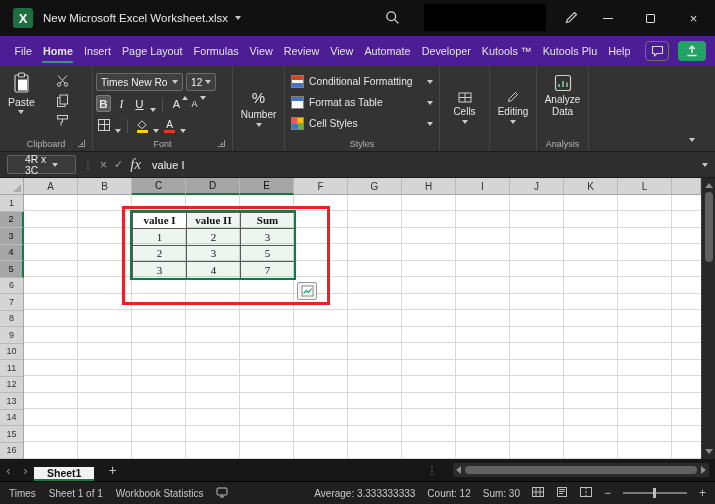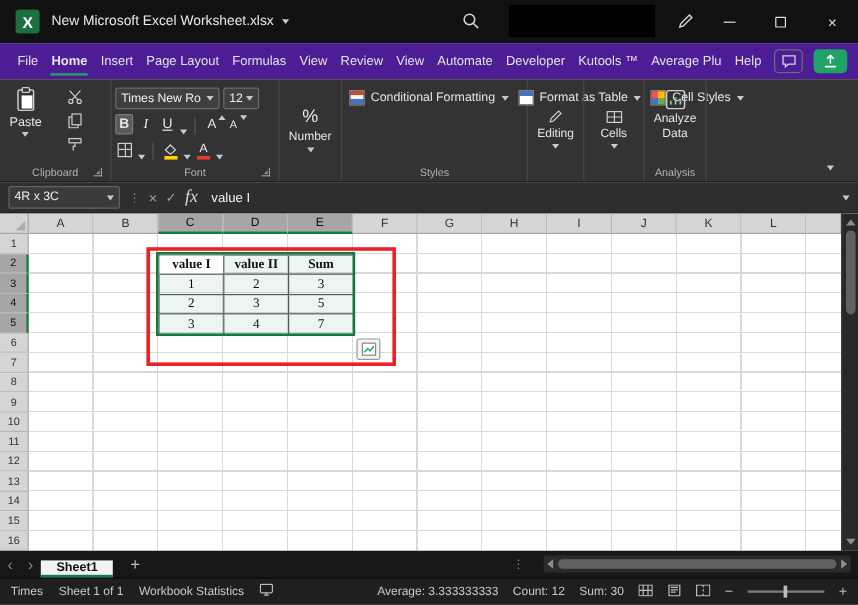--- a/index.html
+++ b/index.html
@@ -51,34 +51,34 @@
   .afont{position:relative;font-size:11px}
   .afont .tri{position:absolute;top:1px;right:-4px;width:0;height:0;border-left:3px solid transparent;border-right:3px solid transparent}
   .tri.up{border-bottom:4px solid #c9c9c9}
   .tri.dn{border-top:4px solid #c9c9c9}
   .borders-icon{width:12px;height:12px;border:1px solid #cfcfcf;background:linear-gradient(#cfcfcf,#cfcfcf) center/100% 1px no-repeat,linear-gradient(#cfcfcf,#cfcfcf) center/1px 100% no-repeat}
   .stack-btn{display:flex;flex-direction:column;align-items:center;gap:1px;padding:0 2px}
   .cbar{width:11px;height:3px}
   .cbar.yellow{background:#ffd100}.cbar.red{background:#e23b2e}
   .stack-a{font-size:10px;line-height:9px;color:#efefef}
   .collbtn{flex:1;display:flex;flex-direction:column;align-items:center;justify-content:center;gap:3px;font-size:10px;padding-bottom:6px}
-  .stylerows{display:flex;flex-direction:row;gap:2px;padding-top:2px}
+  .stylerows{display:flex;flex-direction:column;gap:2px;padding-top:2px}
   .stylerow{display:flex;align-items:center;gap:5px;font-size:10.3px;height:19px;padding:0 3px;border-radius:2px;white-space:nowrap}
   .sicon{width:13px;height:13px;flex:0 0 13px;border:1px solid #808080}
   .sicon.cf{background:linear-gradient(to bottom,#d24726 0 32%,#f2f2f2 32% 60%,#4472c4 60% 100%)}
   .sicon.fat{background:linear-gradient(to bottom,#4472c4 0 35%,#ffffff 35% 100%),linear-gradient(#bbb,#bbb) center/1px 100% no-repeat}
   .sicon.cs{background:conic-gradient(#ffc000 0 90deg,#70ad47 90deg 180deg,#4472c4 180deg 270deg,#ff5050 270deg 360deg)}
   .stylerow .chev{margin-left:auto}
   .an-label{font-size:10px;text-align:center;line-height:12px;width:44px}
   .ribbon-spacer{flex:1;border-right:none}
   .ribbon-collapse{position:absolute;right:20px;bottom:9px}
 
   
   .formulabar{flex:0 0 26px;background:#2e2e2e;display:flex;align-items:center;gap:7px;padding:0 7px;border-bottom:1px solid #191919}
-  .namebox{width:93px;height:19px;background:#3a3a3a;border:1px solid #636363;border-radius:2px;display:flex;align-items:center;justify-content:space-between;padding:0 4px;color:#efefef;font-size:10.3px}
+  .namebox{width:69px;height:19px;background:#3a3a3a;border:1px solid #636363;border-radius:2px;display:flex;align-items:center;justify-content:space-between;padding:0 17px;color:#efefef;font-size:10.3px}
   .fb-dots{color:#8a8a8a;font-size:10px}
   .fb-x{color:#9f9f9f;font-size:12px}
   .fb-check{color:#9f9f9f;font-size:11px}
   .fb-fx{color:#d8d8d8;font-style:italic;font-size:15px;font-family:Liberation Serif, serif}
   .fb-input{flex:1;color:#f2f2f2;font-size:11px;padding-left:4px;white-space:nowrap;overflow:hidden}
 
   
   .grid-region{flex:0 0 281px;display:flex;background:#fff;position:relative}
   .grid-main{flex:1;display:flex;flex-direction:column;overflow:hidden}
   .header-row{display:flex;flex:0 0 17px}
@@ -162,21 +162,21 @@
         <div class="mtab active">Home</div>
         <div class="mtab">Insert</div>
         <div class="mtab">Page Layout</div>
         <div class="mtab">Formulas</div>
         <div class="mtab">View</div>
         <div class="mtab">Review</div>
         <div class="mtab">View</div>
         <div class="mtab">Automate</div>
         <div class="mtab">Developer</div>
         <div class="mtab">Kutools ™</div>
-        <div class="mtab">Average Plu</div>
+        <div class="mtab">Kutools Plu</div>
         <div class="mtab">Help</div>
       </div>
     <div class="menu-right">
       <span class="comment-btn">
         <svg width="13" height="12" viewBox="0 0 13 12">
             <path d="M1.5 1.5 h10 v7 h-5.5 l-2.5 2.2 v-2.2 h-2 Z" fill="none" stroke="#d6d6d6" stroke-width="1.1"></path>
           </svg>
       </span>
       <span class="share-btn">
         <svg width="12" height="12" viewBox="0 0 12 12">
@@ -309,37 +309,37 @@
           <span class="sicon cs"></span>
           <span>Cell Styles</span>
           <span class="chev"></span>
         </div>
       </div>
       <div class="rg-label">
           <span>Styles</span>
         </div>
     </div>
 
-    <div class="rgroup" style="width:47px">
-      <div class="collbtn">
-        <svg width="12" height="12" viewBox="0 0 12 12">
-            <path d="M1.5 10.5 L2.2 7.8 L8.5 1.5 L10.5 3.5 L4.2 9.8 Z" fill="none" stroke="#cfcfcf"></path>
-          </svg>
-        <span>Editing</span>
-        <span class="chev"></span>
-      </div>
-    </div>
-
     <div class="rgroup" style="width:50px">
       <div class="collbtn">
         <svg width="14" height="11" viewBox="0 0 14 11">
             <rect x="1" y="1" width="12" height="9" fill="none" stroke="#cfcfcf"></rect>
             <path d="M1 5.5 h12 M7 1 v9" stroke="#cfcfcf"></path>
           </svg>
         <span>Cells</span>
+        <span class="chev"></span>
+      </div>
+    </div>
+
+    <div class="rgroup" style="width:47px">
+      <div class="collbtn">
+        <svg width="12" height="12" viewBox="0 0 12 12">
+            <path d="M1.5 10.5 L2.2 7.8 L8.5 1.5 L10.5 3.5 L4.2 9.8 Z" fill="none" stroke="#cfcfcf"></path>
+          </svg>
+        <span>Editing</span>
         <span class="chev"></span>
       </div>
     </div>
 
     <div class="rgroup" style="width:52px">
       <div class="bigbtn" style="padding-top:4px">
         <svg width="18" height="18" viewBox="0 0 18 18">
             <rect x="1.5" y="1.5" width="15" height="15" rx="2" fill="none" stroke="#cfcfcf" stroke-width="1.2"></rect>
             <path d="M5 13 v-3 M9 13 v-6 M13 13 v-4.5" stroke="#7ec79b" stroke-width="1.6" fill="none"></path>
           </svg>

